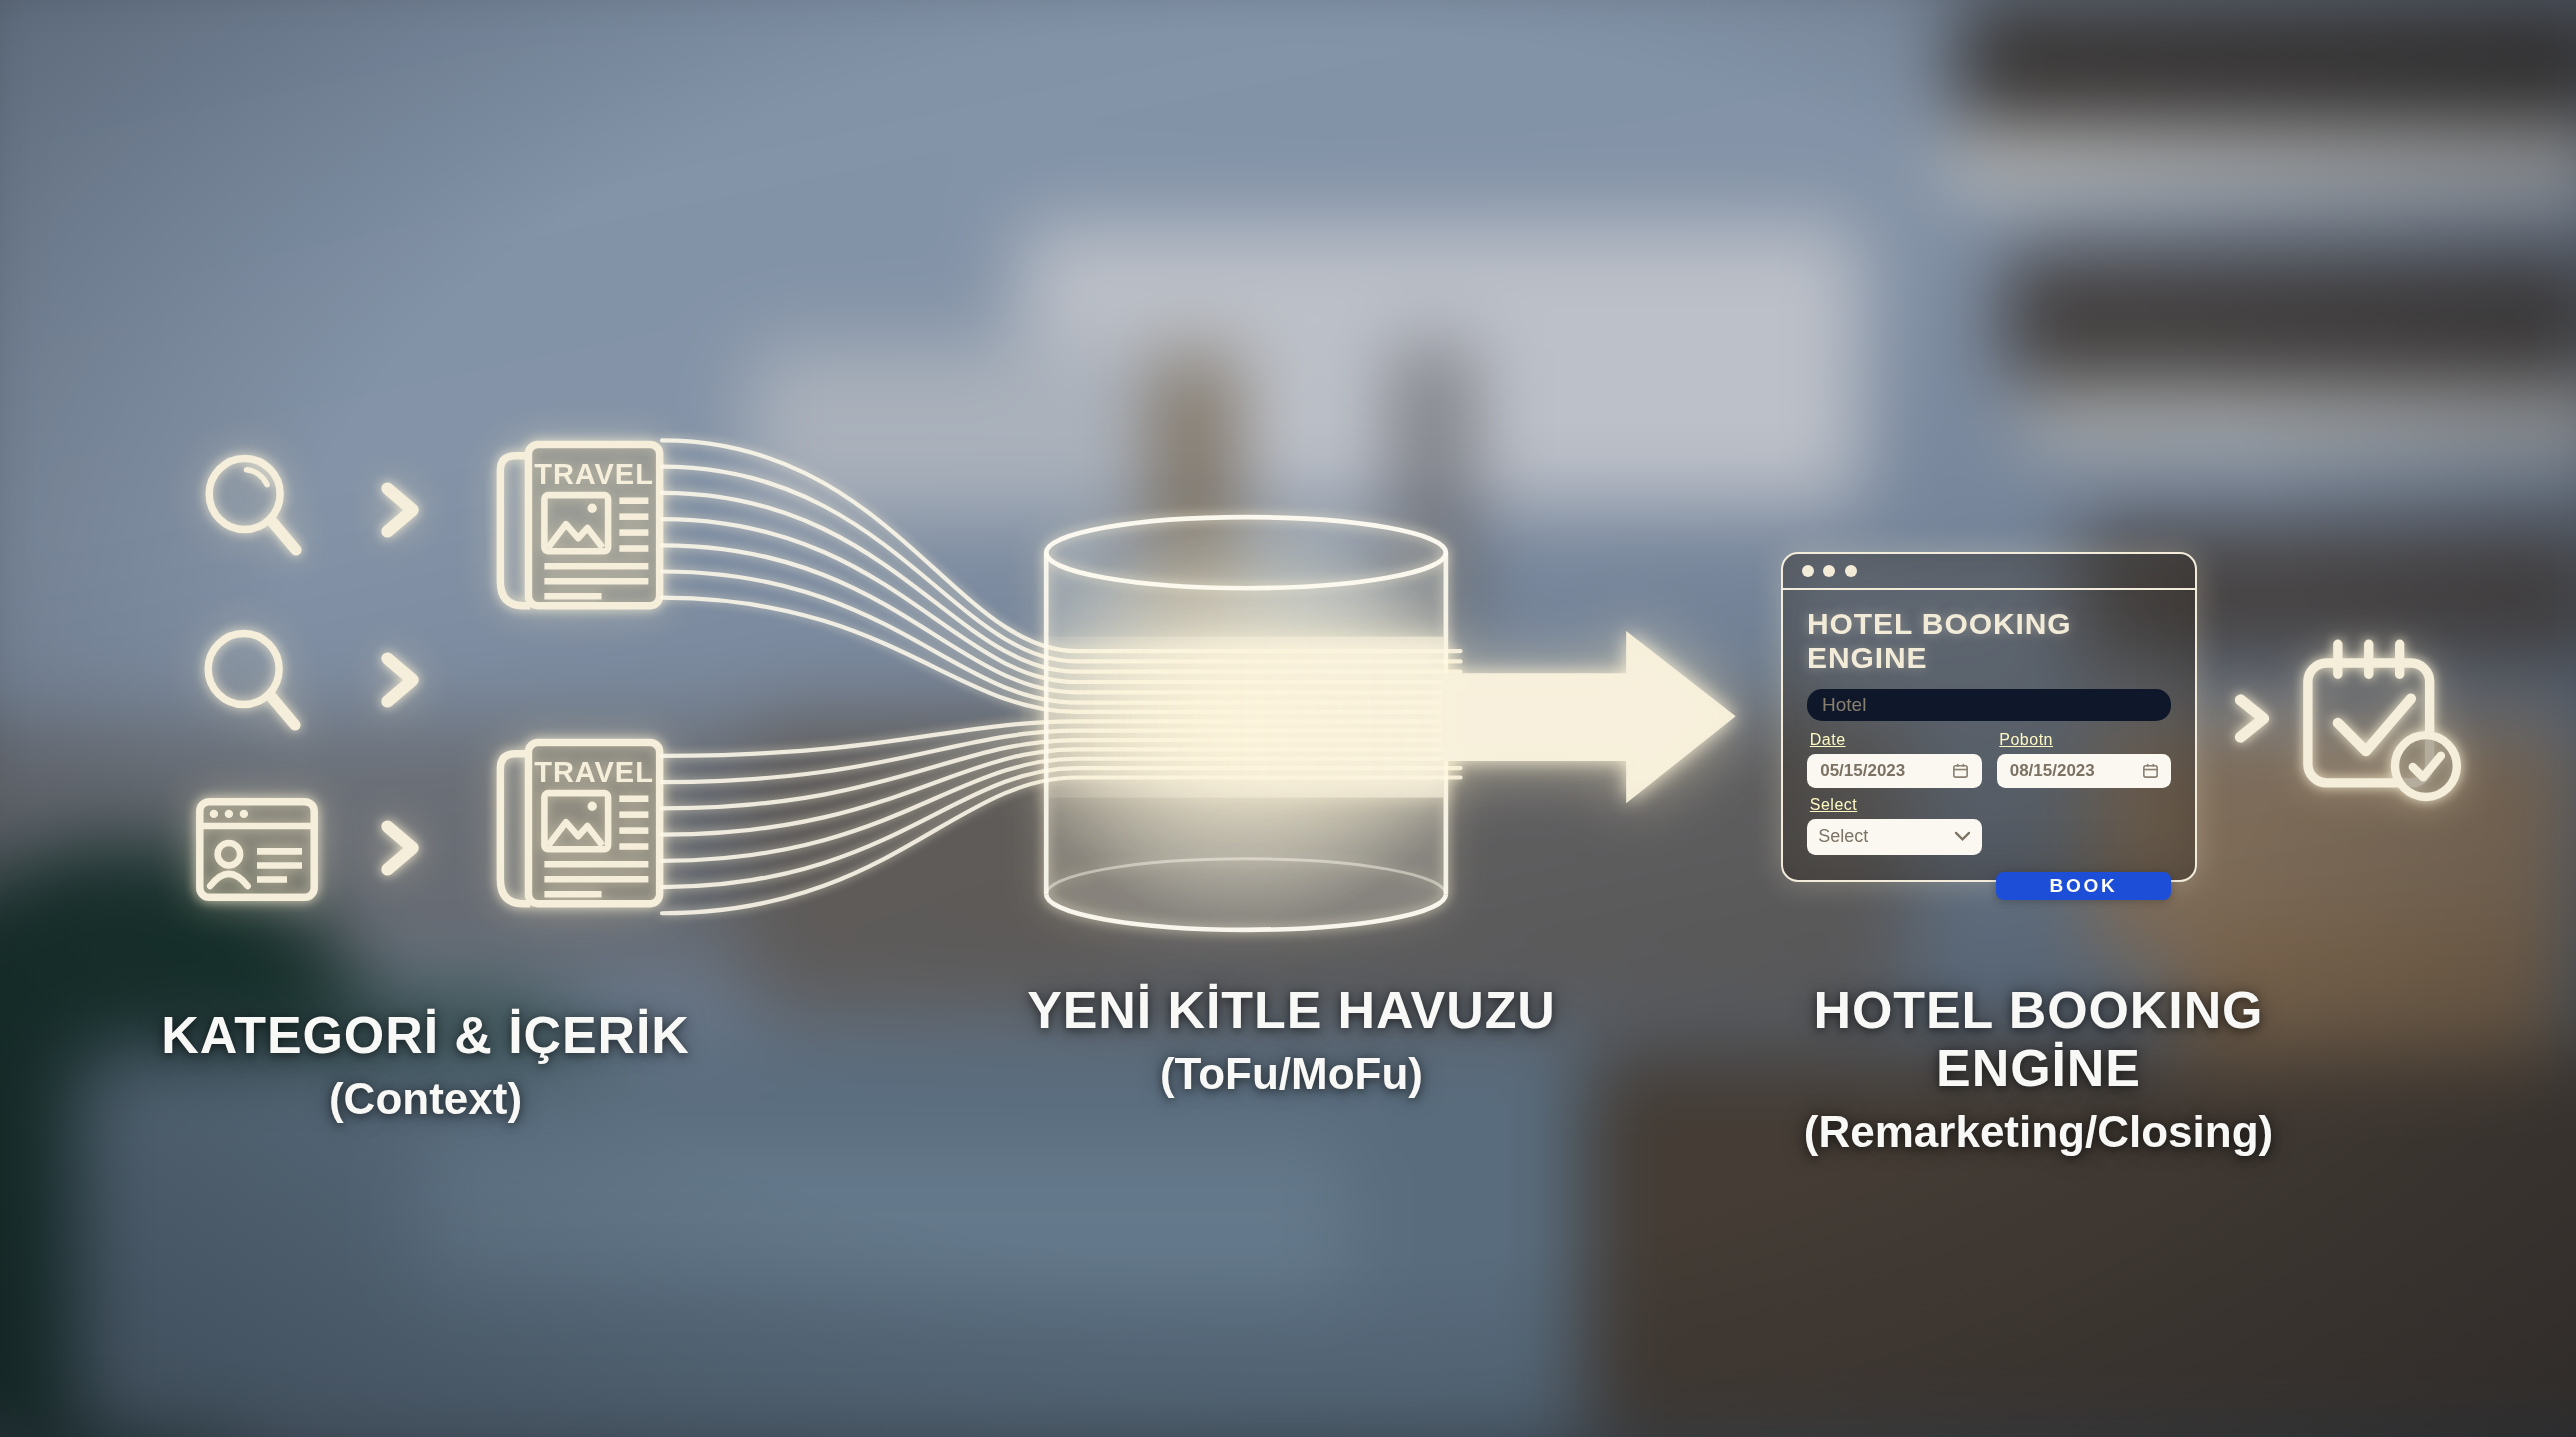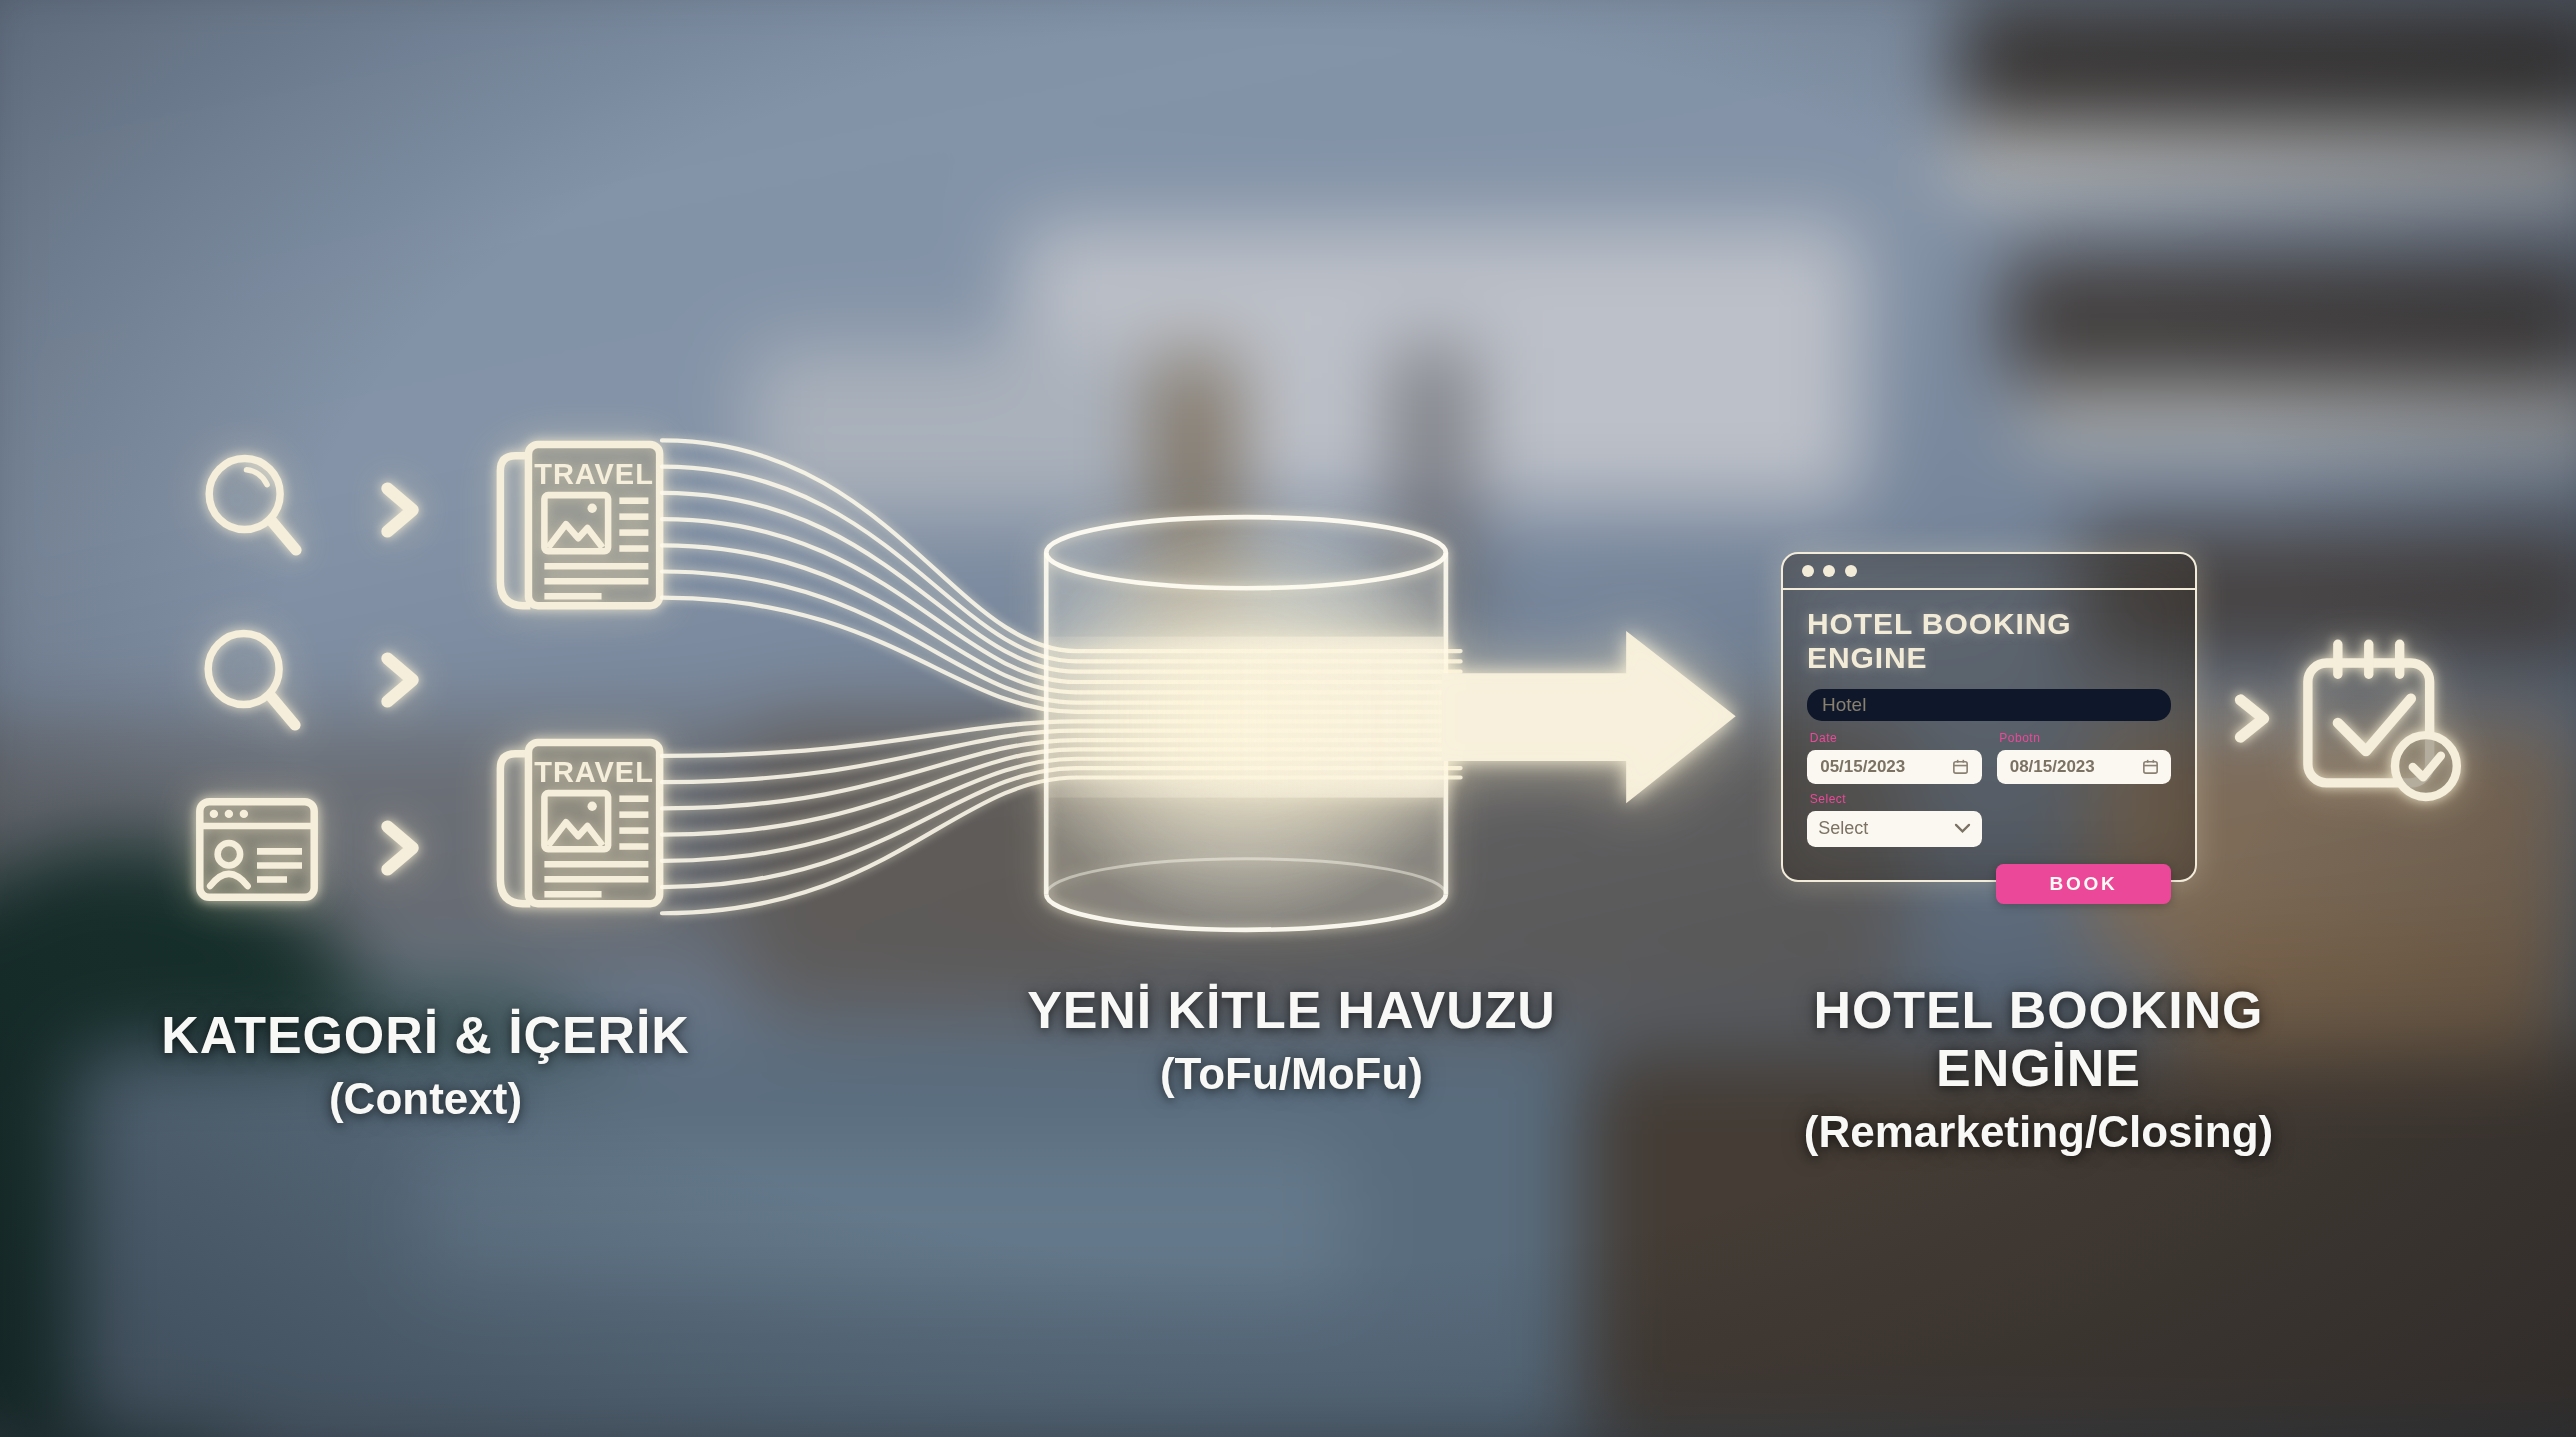--- a/index.html
+++ b/index.html
@@ -46,27 +46,27 @@
   .bwin-dot{width:12px;height:12px;border-radius:50%;background:#f2ebd8;}
   .bwin-body{padding:11.2px 24px 0;}
   .bwin-title{text-align:left;color:#f2ebd8;font-size:30px;font-weight:bold;letter-spacing:0.9px;margin-top:5.6px;
               text-shadow:0 0 11.2px rgba(255,244,214,.35);}
   .fld-input{display:flex;align-items:center;justify-content:space-between;background:#fbf8f1;border-radius:8.4px;
              padding:0 11.2px;box-sizing:border-box;}
   .hotel-input{margin-top:14px;height:32px;width:100%;border:none;border-radius:15px;background:#0f172a;
                font-family:"Liberation Sans",sans-serif;font-size:19px;color:#8a8070;padding:0 15px;box-sizing:border-box;}
   .row{display:flex;gap:15px;margin-top:10.3px;}
   .col{flex:1;min-width:0;}
-  .fld-label{font-size:12px;color:#ec4899;margin:0 0 4.7px 2.8px;letter-spacing:0.5px;}
+  .fld-label{font-size:16px;color:#fef9c3;margin:0 0 4.7px 2.8px;letter-spacing:0.5px;text-decoration:underline;}
   .fld-text{border:none;background:transparent;font-family:"Liberation Sans",sans-serif;font-size:17px;color:#7b7264;width:122px;font-weight:bold;}
   .date-box{height:34px;}
   .select-box{height:36px;width:175px;cursor:default;}
   .select-text{font-size:18px;color:#7b7264;}
-  .book-btn{display:block;margin:17px 0 0 auto;width:175px;height:40px;border:none;border-radius:7.5px;
-            background:#ec4899;color:#fdfbf3;font-family:"Liberation Sans",sans-serif;font-weight:bold;
+  .book-btn{display:block;margin:17px 0 0 auto;width:175px;height:28px;border:none;border-radius:7.5px;
+            background:#1d4ed8;color:#fdfbf3;font-family:"Liberation Sans",sans-serif;font-weight:bold;
             font-size:19px;letter-spacing:2.8px;box-shadow:0 1.9px 9.4px rgba(0,0,0,.25);}
   svg text{font-family:"Liberation Sans",sans-serif;}
 </style>
 </head>
 <body>
 
 <div class="stage">
 
   <div class="bg">
     <div class="bg-base"></div>

